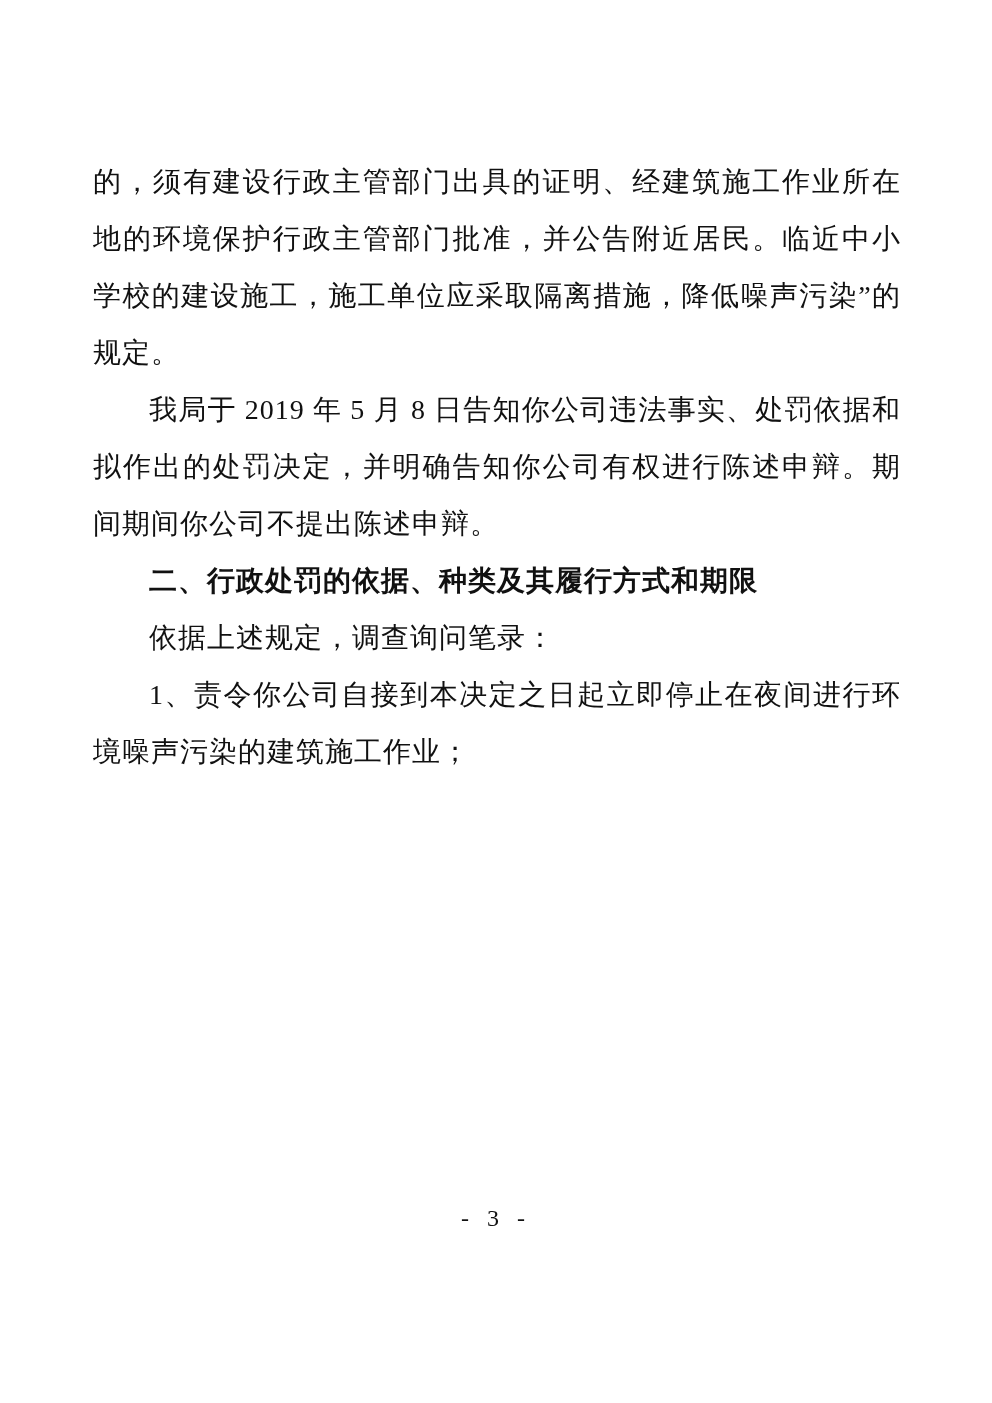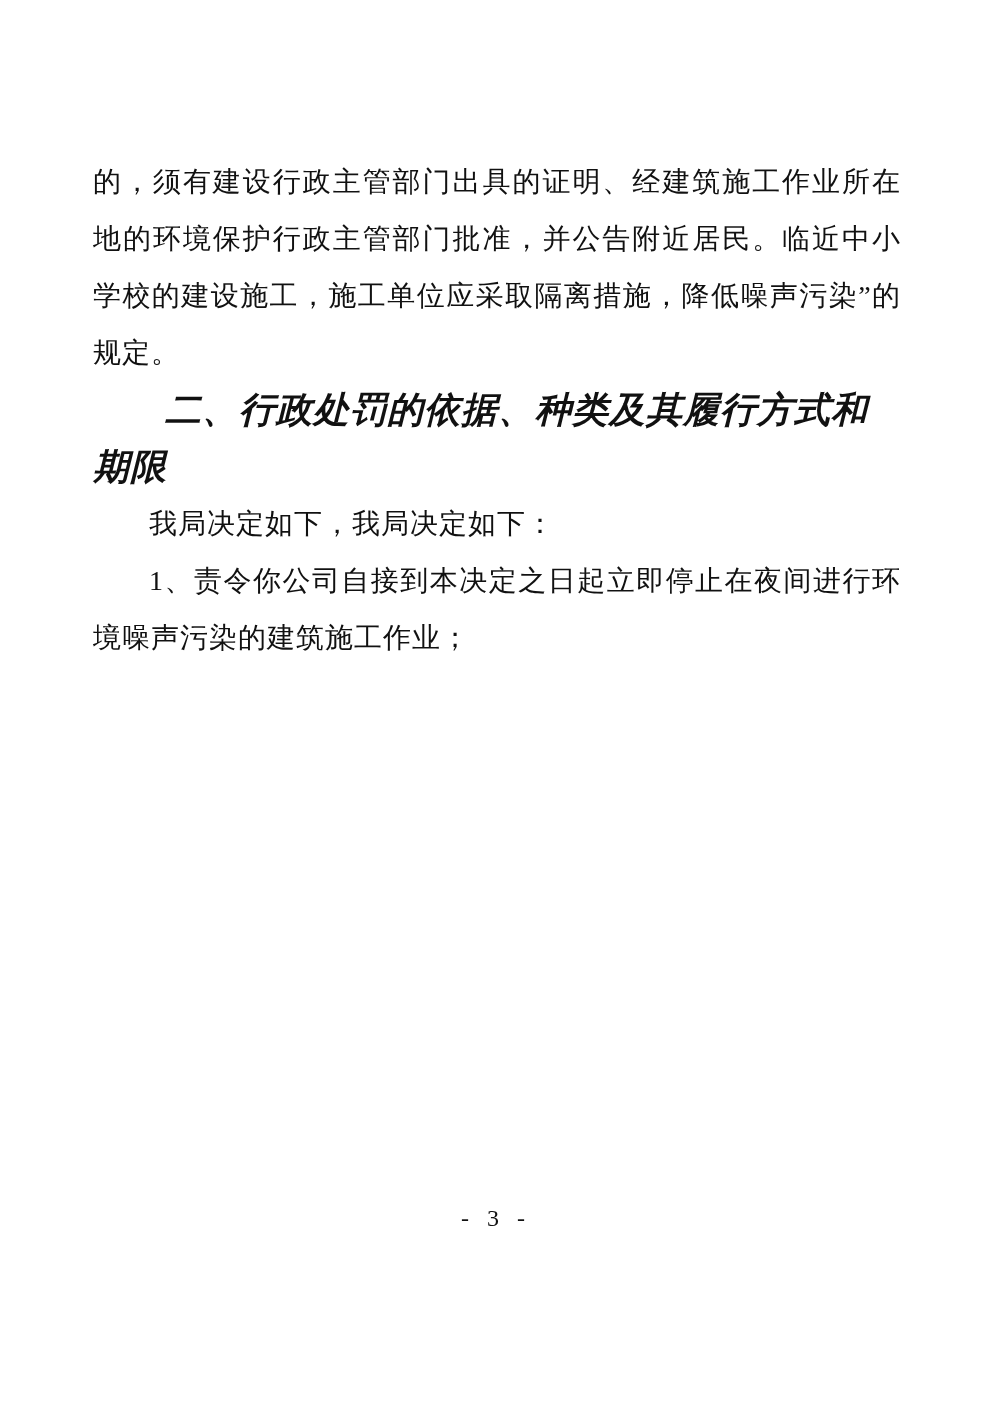--- a/index.html
+++ b/index.html
@@ -31,43 +31,43 @@
     letter-spacing: 1px;
     text-align: justify;
     text-justify: inter-ideograph;
     word-break: break-all;
   }
   .indent {
     text-indent: 2em;
   }
   .heading {
     margin: 0;
-    font-size: 36px;
+    font-size: 28px;
     line-height: 57px;
     letter-spacing: 1px;
     font-weight: bold;
     font-family: "Liberation Sans", "DejaVu Sans", sans-serif;
     text-indent: 2em;
-    font-style: italic;
   }
   .footer {
     position: absolute;
     left: 0;
     top: 1188px;
     width: 100%;
     text-align: center;
     font-size: 24px;
     letter-spacing: 6px;
     color: #111111;
   }
 </style>
 </head>
 <body>
 
 <div class="page">
   <div class="content">
     <p class="body-text">的，须有建设行政主管部门出具的证明、经建筑施工作业所在地的环境保护行政主管部门批准，并公告附近居民。临近中小学校的建设施工，施工单位应采取隔离措施，降低噪声污染”的规定。</p>
+    <p class="body-text indent">我局于 2019 年 5 月 8 日告知你公司违法事实、处罚依据和拟作出的处罚决定，并明确告知你公司有权进行陈述申辩。期间期间你公司不提出陈述申辩。</p>
     <h2 class="heading">二、行政处罚的依据、种类及其履行方式和期限</h2>
-    <p class="body-text indent">我局决定如下，我局决定如下：</p>
+    <p class="body-text indent">依据上述规定，调查询问笔录：</p>
     <p class="body-text indent">1、责令你公司自接到本决定之日起立即停止在夜间进行环境噪声污染的建筑施工作业；</p>
   </div>
   <div class="footer">- 3 -</div>
 </div>
 
 </body></html>

